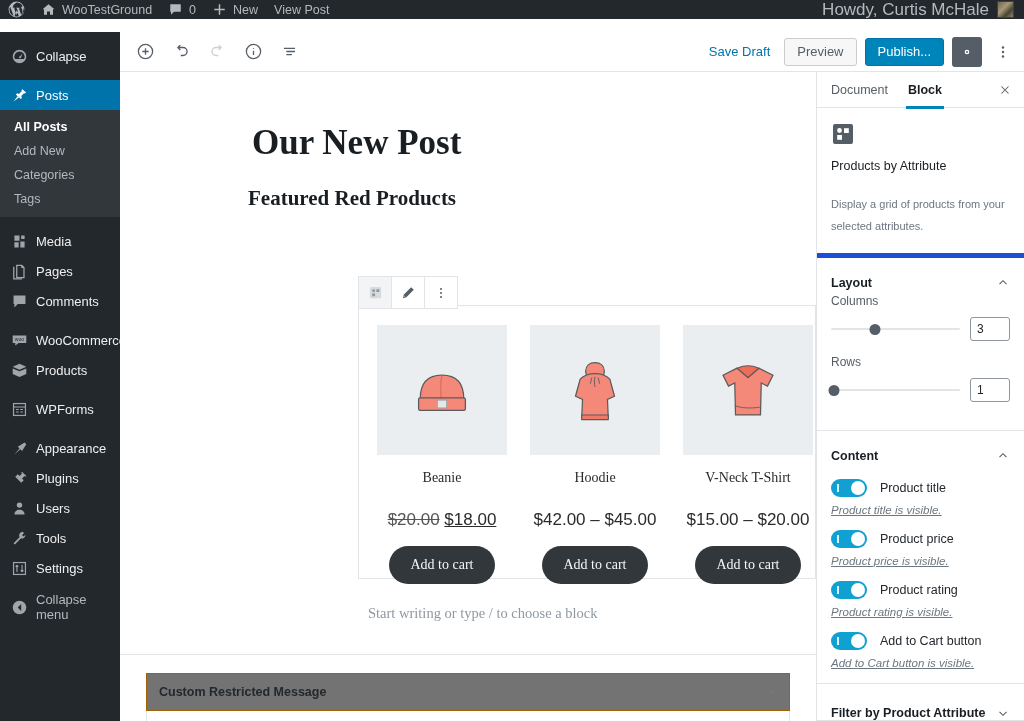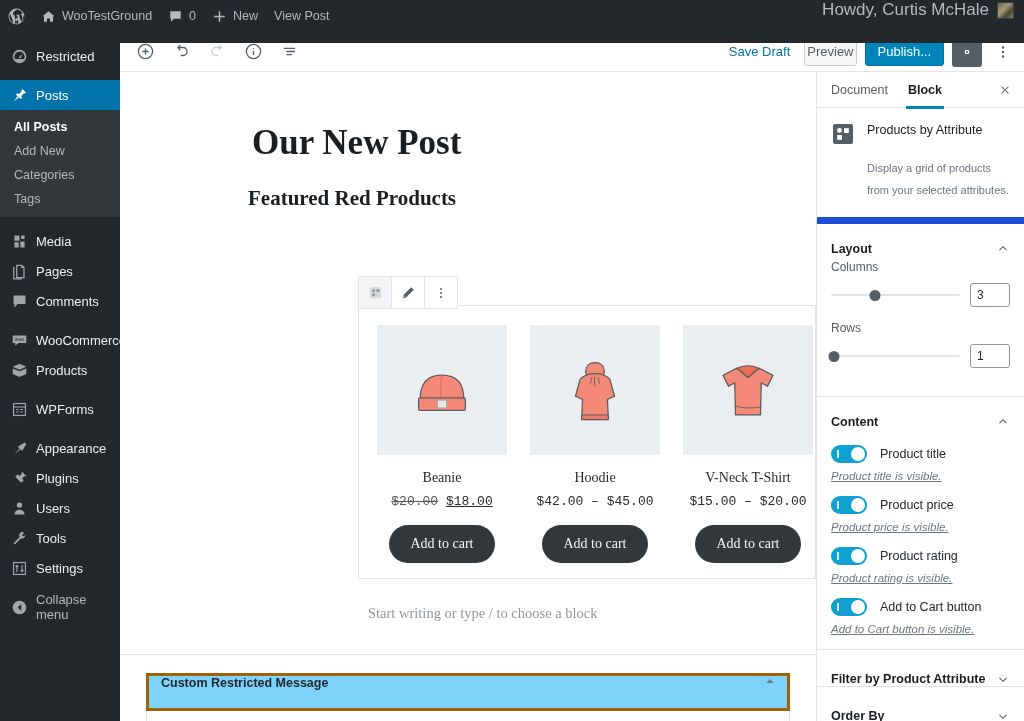--- a/index.html
+++ b/index.html
@@ -5,23 +5,23 @@
   * { box-sizing: border-box; margin: 0; padding: 0; }
   html, body {
     width: 1024px; height: 721px;
     font-family: "Liberation Sans", sans-serif;
     background: #fff; overflow: hidden;
   }
   body { position: relative; }
 
   
   #adminbar {
-    position: absolute; top: 0; left: 0; width: 1024px; height: 43px;
+    position: absolute; top: 0; left: 0; width: 1024px; height: 19px;
     background: #23282d; color: #b4b9be;
-    display: flex; align-items: flex-start; font-size: 12.5px; z-index: 60;
+    display: flex; align-items: center; font-size: 12.5px; z-index: 60;
   }
   .ab-item {
     display: flex; align-items: center; gap: 6px;
     height: 32px; padding: 0 8px; color: #b4b9be; white-space: nowrap;
   }
   .ab-item:first-child { padding-left: 7px; padding-right: 7px; }
   .ab-right { margin-left: auto; display: flex; align-items: center; padding-right: 10px; }
   .ab-avatar {
     width: 17px; height: 17px; margin-left: 8px;
     background: linear-gradient(135deg,#6d6452 0%, #a79878 40%, #4a4436 70%, #8e8468 100%);
@@ -64,21 +64,21 @@
   .hdr-left { display: flex; align-items: center; padding-left: 8px; gap: 2px; }
   .tbtn {
     width: 34px; height: 34px; display: flex; align-items: center; justify-content: center;
     color: #555d66; background: none; border: none;
   }
   .tbtn.disabled { color: #ccd0d4; }
   .hdr-right { margin-left: auto; display: flex; align-items: center; gap: 8px; padding-right: 8px; }
   .savedraft { color: #0073aa; font-size: 13px; padding: 4px 6px; }
   .btn-preview {
     font-size: 13px; color: #555d66; background: #f7f7f7;
-    border: 1px solid #ccc; border-radius: 3px; padding: 5px 2px; line-height: 16px;
+    border: 1px solid #ccc; border-radius: 3px; padding: 5px 12px; line-height: 16px;
   }
   .btn-publish {
     font-size: 13px; color: #fff; background: #0085ba;
     border: 1px solid #0073aa; border-radius: 3px; padding: 5px 12px; line-height: 16px;
   }
   .btn-gear {
     width: 30px; height: 30px; background: #555d66; border-radius: 3px;
     display: flex; align-items: center; justify-content: center; color: #fff;
   }
   .btn-dots {
@@ -119,22 +119,22 @@
   .prod { width: 130px; text-align: center; }
   .prod-img {
     width: 130px; height: 130px; background: #eaeef1;
     display: flex; align-items: center; justify-content: center;
   }
   .prod-name {
     font-family: "Liberation Serif", serif; font-size: 14px; color: #2b2b2b;
     margin-top: 15px;
   }
   .prod-price {
-    font-family: Liberation Mono, monospace; font-size: 13px; color: #2b2b2b;
-    margin-top: 8px; white-space: nowrap;
+    font-family: Liberation Sans, sans-serif; font-size: 17px; color: #2b2b2b;
+    margin-top: 24px; white-space: nowrap;
   }
   .price-old { text-decoration: line-through; color: #555; }
   .price-new { text-decoration: underline; }
   .addcart {
     display: inline-block; margin-top: 16px;
     background: #32373c; color: #f7f7f7; border-radius: 22px;
     font-family: "Liberation Serif", serif; font-size: 14px;
     padding: 11px 22px; line-height: 16px;
   }
 
@@ -142,22 +142,22 @@
     position: absolute; left: 248px; top: 533px;
     font-family: "Liberation Serif", serif; font-size: 14.5px; color: #8f98a1;
   }
 
   
   .metabox {
     position: absolute; left: 0; top: 582px; width: 696px; background: #fff;
     border-top: 1px solid #e2e4e7;
   }
   .mb-head {
-    margin: 18px 26px 0 26px; border: 3px solid #a16207; background: #7dd3fc;
-    height: 38px; display: flex; padding: 0 12px;
+    margin: 18px 26px 0 26px; border: 1px solid #a16207; background: #737373;
+    height: 38px; display: flex; align-items: center; padding: 0 12px;
   }
   .mb-title { font-size: 12.5px; font-weight: bold; color: #23282d; }
   .mb-toggle { margin-left: auto; color: #72777c; font-size: 9px; }
   .mb-body {
     margin: 0 26px; border: 1px solid #e5e5e5; border-top: none; background: #fff;
     padding: 14px 12px 18px 12px; display: flex; align-items: center; gap: 6px;
   }
 
   
   #settings-sidebar {
@@ -172,21 +172,21 @@
   .sb-tab {
     font-size: 12.5px; color: #555d66; padding: 0 10px; height: 36px;
     display: flex; align-items: center; position: relative;
   }
   .sb-tab.active { color: #191e23; font-weight: bold; }
   .sb-tab.active::after {
     content: ""; position: absolute; left: 8px; right: 8px; bottom: -1px; height: 3px; background: #0085ba;
   }
   .sb-close { margin-left: auto; width: 30px; height: 36px; display: flex; align-items: center; justify-content: center; color: #555d66; }
 
-  .blockcard { display: flex; gap: 12px; padding: 14px 14px 16px 14px; border-bottom: 7px solid #1d4ed8; }
+  .blockcard { display: flex; gap: 12px; padding: 14px 14px 16px 14px; border-bottom: 5px solid #1d4ed8; flex-direction: column; }
   .blockcard-icon { width: 24px; height: 24px; flex: 0 0 24px; color: #555d66; }
   .blockcard-title { font-size: 12.5px; color: #191e23; line-height: 16px; }
   .blockcard-desc { font-size: 11px; color: #6c7781; line-height: 22px; margin-top: 19px; }
 
   .panel { border-bottom: 1px solid #e2e4e7; }
   .panel-head {
     height: 32px; display: flex; align-items: flex-end; padding: 0 14px;
     font-size: 12.5px; font-weight: bold; color: #191e23;
   }
   .panel-head .chev { margin-left: auto; color: #555d66; display: flex; }
@@ -258,21 +258,21 @@
 <div id="adminmenu">
 
   <div class="menu-sep"></div>
 
   <div class="menu-top">
     <span class="m-ico">
       <svg width="17" height="17" viewBox="0 0 20 20" fill="#a0a5aa">
           <path d="M10 2a8 8 0 1 0 0 16 8 8 0 0 0 0-16zm0 2a6 6 0 0 1 5.2 9H4.8A6 6 0 0 1 10 4zm3.6 2.6l-3 3.2a1.2 1.2 0 1 0 1.3 1.2z"></path>
         </svg>
     </span>
-    <span>Restricted</span>
+    <span>Collapse</span>
   </div>
 
   <div class="menu-sep"></div>
 
   <div class="menu-top current">
     <span class="m-ico">
       <svg width="17" height="17" viewBox="0 0 20 20" fill="#fff">
           <path d="M13.5 2.5l-1.4 1.4.7.7-3.5 3.5-2.1-.7-1.4 1.4 3.5 3.5L3 17l4.9-6.3 3.5 3.5 1.4-1.4-.7-2.1 3.5-3.5.7.7 1.4-1.4z"></path>
         </svg>
     </span>

